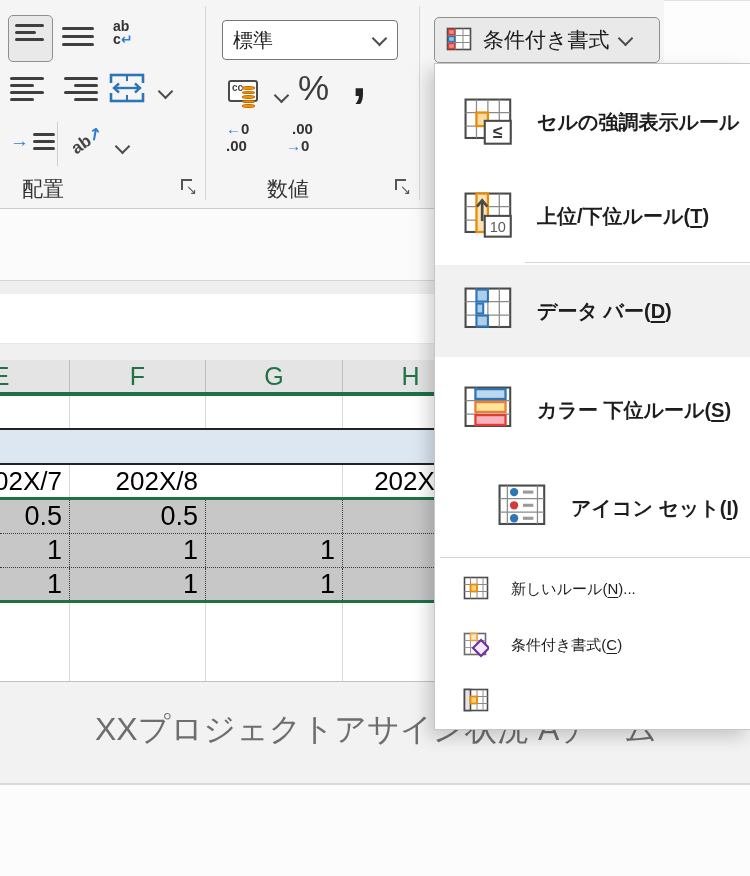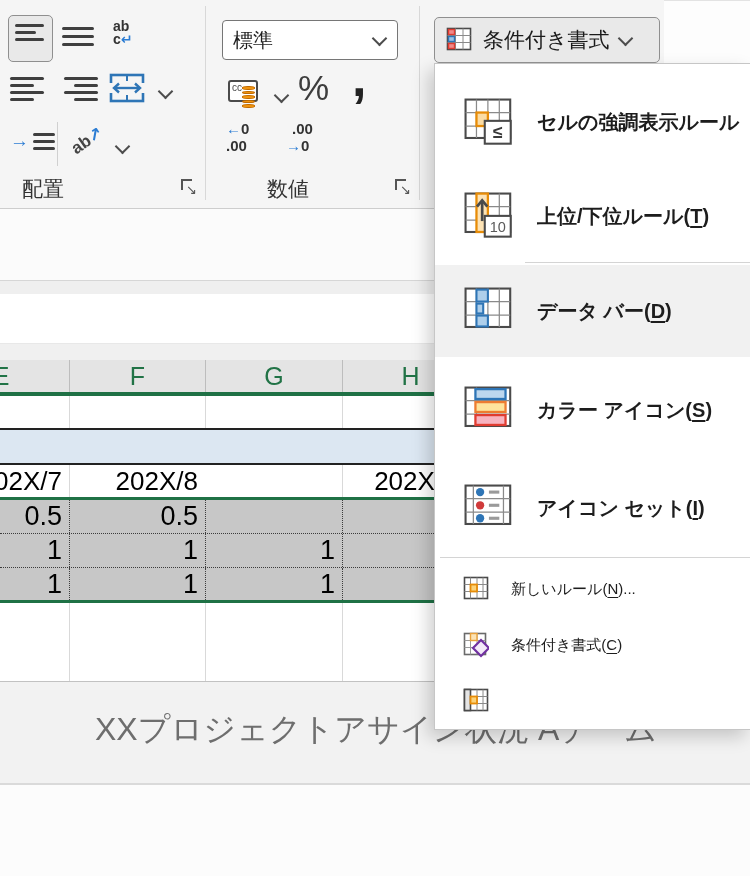--- a/index.html
+++ b/index.html
@@ -182,21 +182,21 @@
 
     <div class="abs glabel" style="left:22px; top:175px;">配置</div>
     <div class="abs launcher" style="left:181px; top:179px;">
         <span>↘</span>
       </div>
 
     <div class="abs combo">
       <span class="val">標準</span>
       <span class="chev"></span>
     </div>
-    <div class="abs" style="left:228px; top:80px;">
+    <div class="abs" style="left:228px; top:80px;font-weight:bold;">
       <div style="position:relative; width:40px; height:30px;">
         <div style="position:absolute; left:0; top:0; width:30px; height:22px; border:2.4px solid #4a4a4a; border-radius:3px; box-sizing:border-box; background:#fff; font-size:10px; color:#4a4a4a; text-align:left; padding-left:2px;">cc</div>
         <div style="position:absolute; left:14px; top:6px; display:flex; flex-direction:column; gap:1px;">
           <div class="coin"></div>
             <div class="coin"></div>
             <div class="coin"></div>
             <div class="coin"></div>
             <div class="coin"></div>
         </div>
       </div>
@@ -361,24 +361,24 @@
     <div class="mi mi-big" style="top:300px;">
       <svg class="ico" viewBox="0 0 52 46">
         <rect x="1.5" y="1.5" width="43" height="37" fill="#fff" stroke="#4a4a4a" stroke-width="2"></rect>
         <line x1="12" y1="1.5" x2="12" y2="38.5" stroke="#8a8a8a" stroke-width="1.2"></line>
         <line x1="1.5" y1="14" x2="44.5" y2="14" stroke="#8a8a8a" stroke-width="1.2"></line>
         <line x1="1.5" y1="27" x2="44.5" y2="27" stroke="#8a8a8a" stroke-width="1.2"></line>
         <rect x="11" y="3" width="29" height="9.5" fill="#bdd7ee" stroke="#2e75b6" stroke-width="2.2"></rect>
         <rect x="11" y="15.5" width="29" height="9.5" fill="#ffe49c" stroke="#ed7d31" stroke-width="2.2"></rect>
         <rect x="11" y="28" width="29" height="9.5" fill="#f7b3c0" stroke="#e03c31" stroke-width="2.2"></rect>
       </svg>
-      <span class="txt"><span>カラー アイコン(</span><span class="mn">S</span><span>)</span></span>
-    </div>
-
-    <div class="mi mi-big" style="top:398px;">
+      <span class="txt"><span>カラー 下位ルール(</span><span class="mn">S</span><span>)</span></span>
+    </div>
+
+    <div class="mi mi-big" style="top:398px;padding-left:34px;">
       <svg class="ico" viewBox="0 0 52 46">
         <rect x="1.5" y="1.5" width="43" height="37" fill="#fff" stroke="#4a4a4a" stroke-width="2"></rect>
         <line x1="9" y1="1.5" x2="9" y2="38.5" stroke="#8a8a8a" stroke-width="1.2"></line>
         <line x1="38" y1="1.5" x2="38" y2="38.5" stroke="#8a8a8a" stroke-width="1.2"></line>
         <line x1="1.5" y1="14" x2="44.5" y2="14" stroke="#8a8a8a" stroke-width="1.2"></line>
         <line x1="1.5" y1="27" x2="44.5" y2="27" stroke="#8a8a8a" stroke-width="1.2"></line>
         <circle cx="15.5" cy="7.8" r="4" fill="#2e75b6"></circle>
         <circle cx="15.5" cy="20.5" r="4" fill="#d03b3b"></circle>
         <circle cx="15.5" cy="33" r="4" fill="#2e75b6"></circle>
         <line x1="24" y1="7.8" x2="34" y2="7.8" stroke="#9a9a9a" stroke-width="3"></line>

